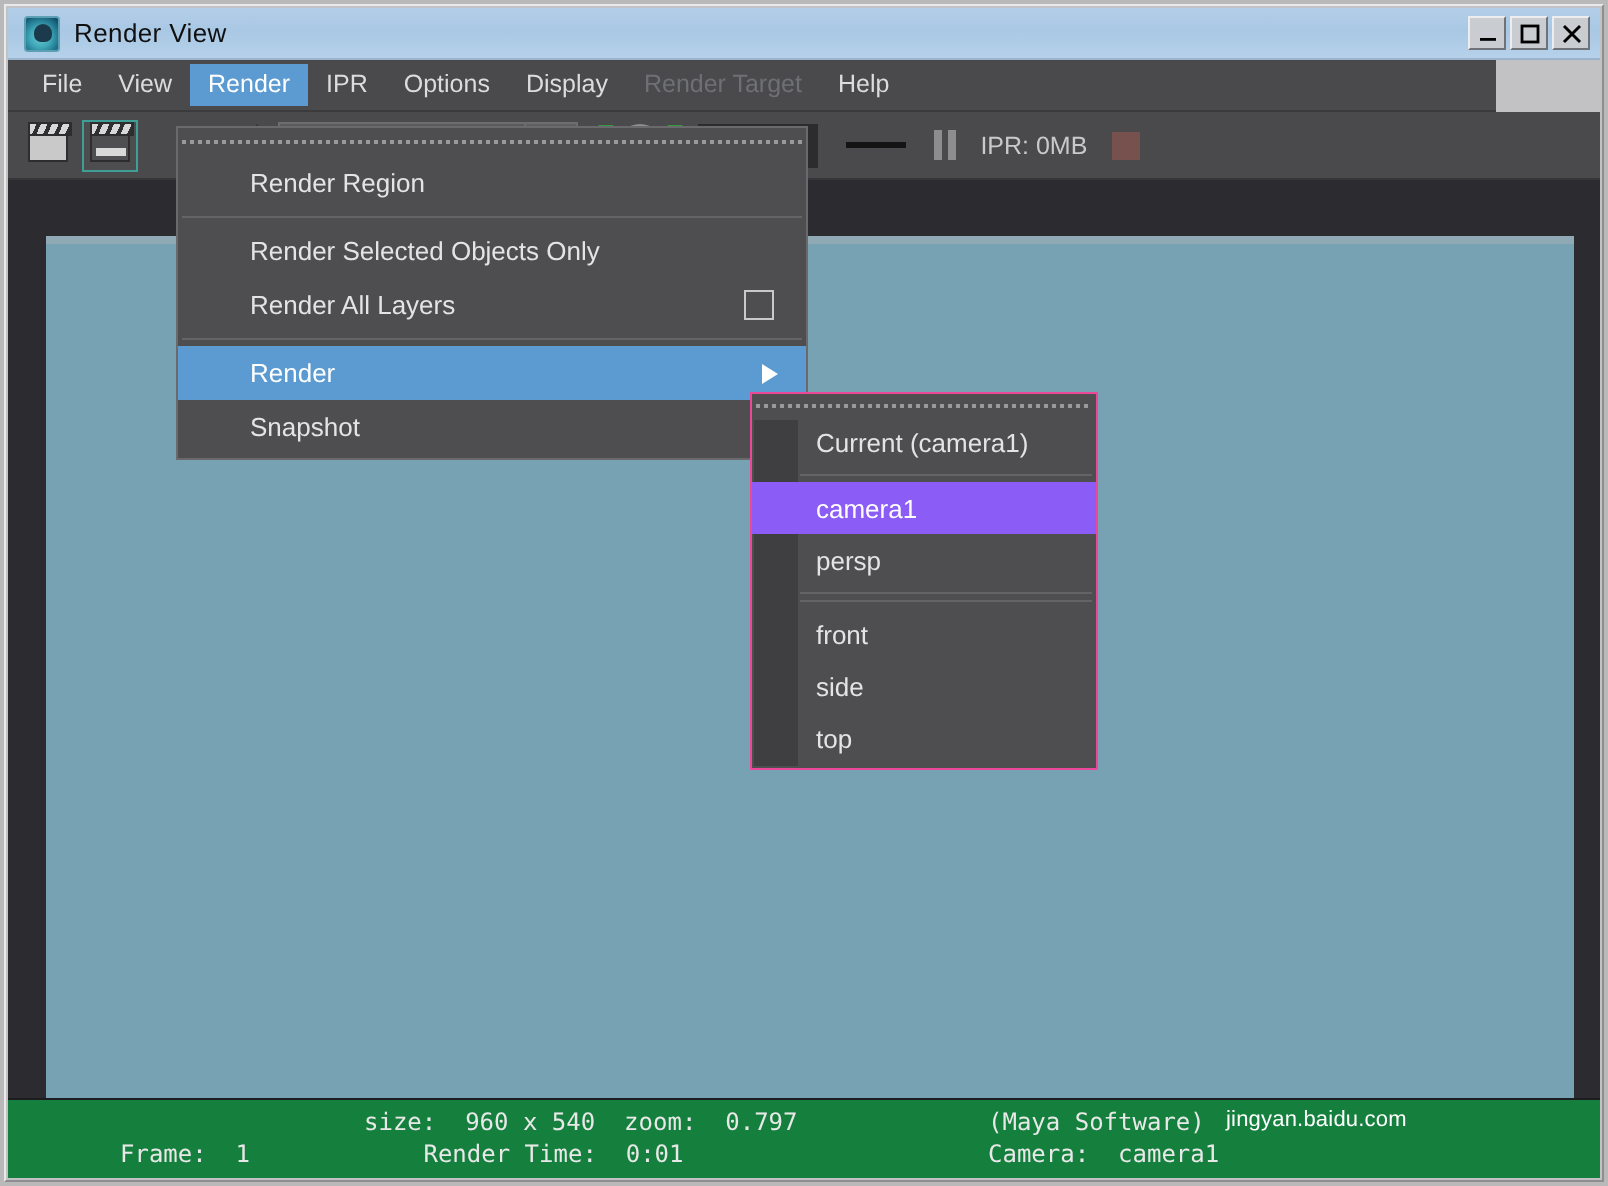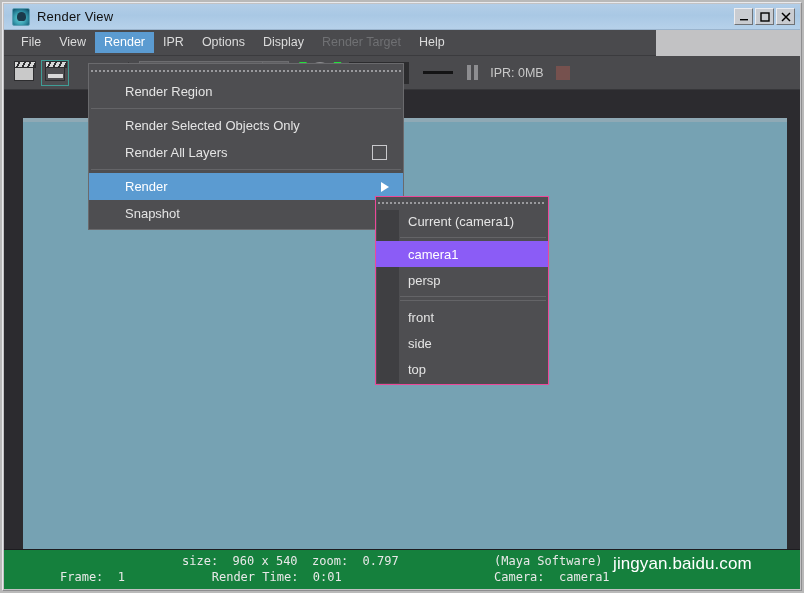--- a/index.html
+++ b/index.html
@@ -64,21 +64,21 @@
     border-top-color: #ededf0; border-left-color: #ededf0;
     display: flex; align-items: center; justify-content: center;
     font-size: 11px; color: #000; line-height: 1;
     font-family: "DejaVu Sans", sans-serif;
   }
   .win-btn svg { display: block; }
 
   
   .menubar {
     position: absolute; left: 1px; top: 27px;
-    width: 652px; height: 26px;
+    width: 744px; height: 26px;
     background: #4a4a4d;
     display: flex; align-items: center;
     padding-left: 8px;
     border-bottom: 1px solid #3b3b3e;
   }
   .menu-item {
     font-size: 12.5px;
     color: #dcdcdc;
     padding: 4px 9px 5px 9px;
     line-height: 1;
@@ -217,21 +217,21 @@
     font-size: 12px; color: #e8e8e8;
   }
   .status-row { position:absolute; white-space:pre; }
   .sr1 { left: 178px; top: 4px; }
   .sr2 { left: 56px; top: 20px; }
   .sr3 { left: 490px; top: 4px; }
   .sr4 { left: 490px; top: 20px; }
   .watermark {
     position:absolute; left: 613px; top: 554px;
     font-family:"Liberation Sans", sans-serif;
-    font-size: 17px; color: #ffffff;
+    font-size: 11px; color: #ffffff;
     letter-spacing: .1px;
   }
 
   
   .dropdown {
     position: absolute;
     left: 85px; top: 60px;
     width: 316px;
     background: #4e4e51;
     border: 1px solid #6a6a6d;

